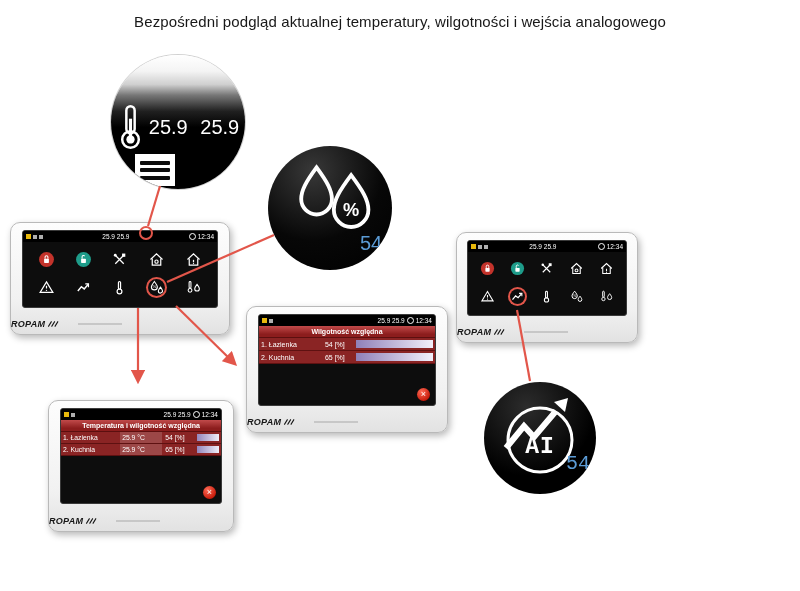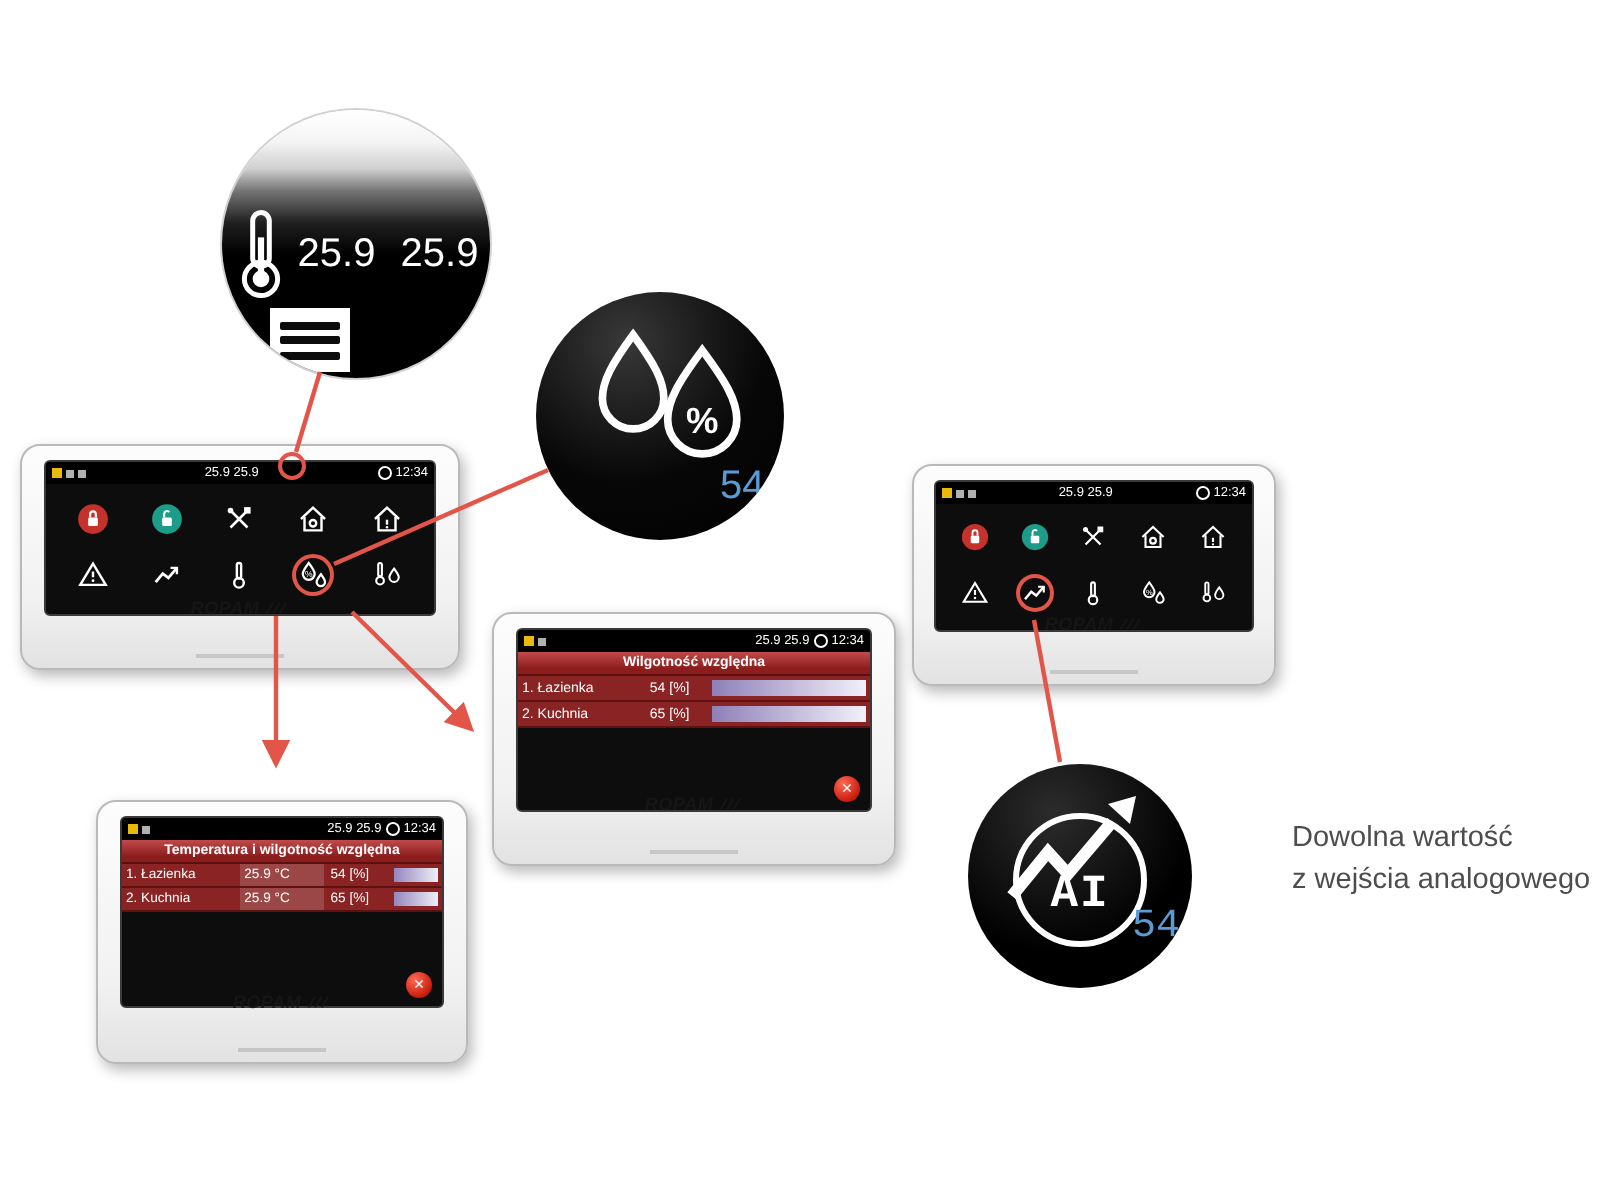--- a/index.html
+++ b/index.html
@@ -88,40 +88,41 @@
   .trow .tval{width:27%;background:rgba(255,255,255,.16);height:100%;display:flex;
     align-items:center;padding-left:2px;box-sizing:border-box;}
   .trow .hval{width:21%;padding-left:2px;box-sizing:border-box;}
   .trow .bar{flex:1;height:7px;background:linear-gradient(90deg,#9486bd,#efeef8);}
   .fill{flex:1;position:relative;}
   .close-btn{position:absolute;right:5px;bottom:4px;width:13px;height:13px;border-radius:50%;
     background:radial-gradient(circle at 35% 30%,#ff6a55,#c41808 75%);color:#fff;font-size:9px;
     display:flex;align-items:center;justify-content:center;line-height:1;cursor:pointer;}
 
   
-  .logo{position:absolute;left:0;right:0;bottom:5px;display:flex;flex-direction:column;
+  .logo{position:absolute;left:0;right:0;bottom:5px;display:flex;flex-direction:row;
     align-items:center;gap:18px;text-align:center;}
   .logo .row{display:flex;align-items:center;gap:2px;}
   .logo .brand{font-style:italic;font-weight:bold;font-size:9px;color:#161616;letter-spacing:.3px;}
   .logo .sub{width:44px;height:2px;background:#c7c7c7;}
 
   
   .caption{position:absolute;left:646px;top:409px;font-size:14.5px;color:#4d4d4d;line-height:1.45;z-index:5;}
 
   
   .overlay{position:absolute;inset:0;z-index:40;pointer-events:none;}
   .cl{stroke:var(--callout);stroke-width:2.2;fill:none;}
   .cr{stroke:var(--callout);stroke-width:2;fill:none;}
   #arr path{fill:var(--callout);}
 </style>
 </head>
 <body>
 
 <div class="page">
 
+  <div class="page-title">Bezpośredni podgląd aktualnej temperatury, wilgotności i wejścia analogowego</div>
 
   <div class="circle" id="temp-circle">
     <div class="temp-content">
       <svg width="27" height="50" viewBox="0 0 26 46">
         <rect x="9" y="3" width="8" height="26" rx="4" fill="none" stroke="#fff" stroke-width="2.4"></rect>
         <circle cx="13" cy="35" r="8" fill="none" stroke="#fff" stroke-width="2.4"></circle>
         <rect x="11.5" y="15" width="3" height="17" fill="#fff"></rect>
         <circle cx="13" cy="35" r="4" fill="#fff"></circle>
       </svg>
       <span class="temp-values">25.9 25.9</span>
@@ -409,24 +410,20 @@
       <span class="row">
         <span class="brand">ROPAM</span>
         <svg width="13" height="8" viewBox="0 0 20 10">
           <path d="M2 9 L7 1 M7 9 L12 1 M12 9 L17 1" stroke="#161616" stroke-width="1.6" fill="none"></path>
         </svg>
       </span>
       <span class="sub"></span>
     </div>
   </div>
 
-  <div class="caption">
-    <div>Dowolna wartość</div>
-    <div>z wejścia analogowego</div>
-  </div>
 
   <svg class="overlay" viewBox="0 0 800 591">
     <defs>
       <marker id="arr" viewBox="0 0 10 10" refX="7" refY="5" markerWidth="6.5" markerHeight="6.5" orient="auto">
         <path d="M0 0 L10 5 L0 10 Z"></path>
       </marker>
     </defs>
     <line class="cl" x1="160" y1="186" x2="148" y2="226"></line>
     <circle class="cr" cx="146" cy="233" r="6"></circle>
     <line class="cl" x1="274" y1="235" x2="167" y2="282"></line>

